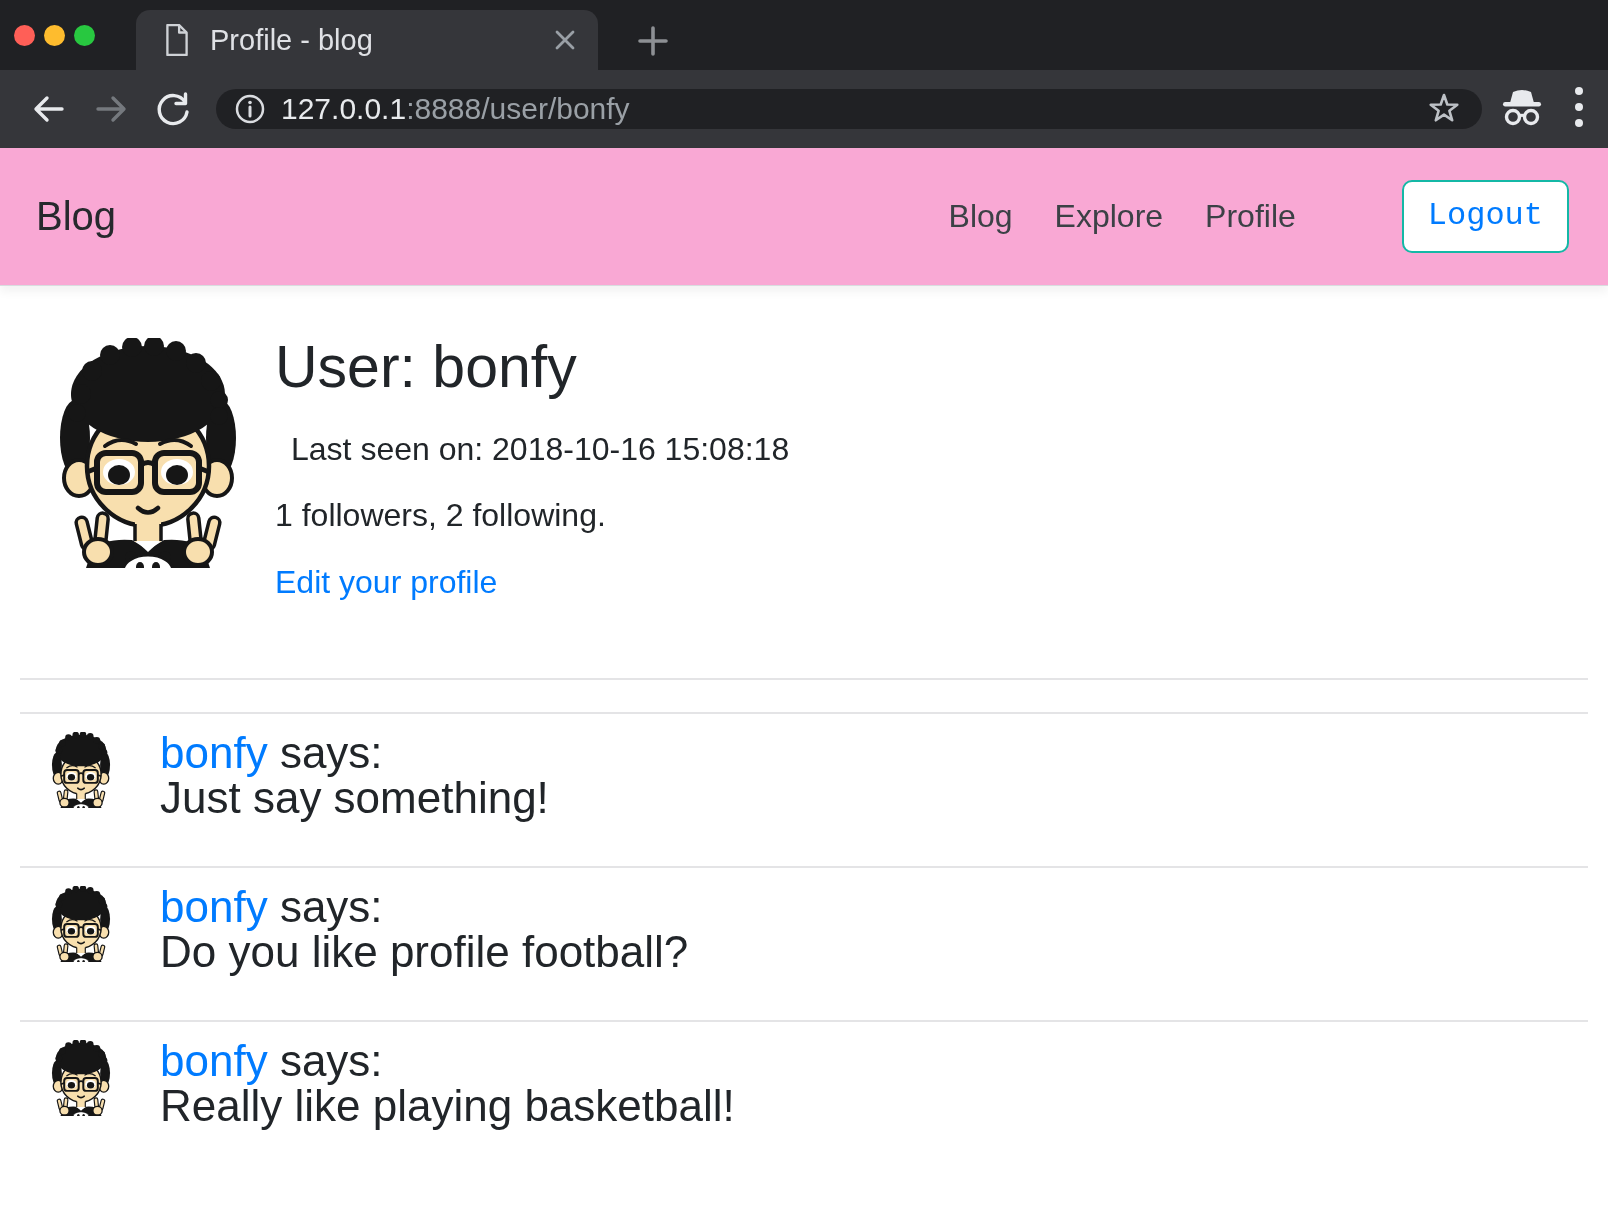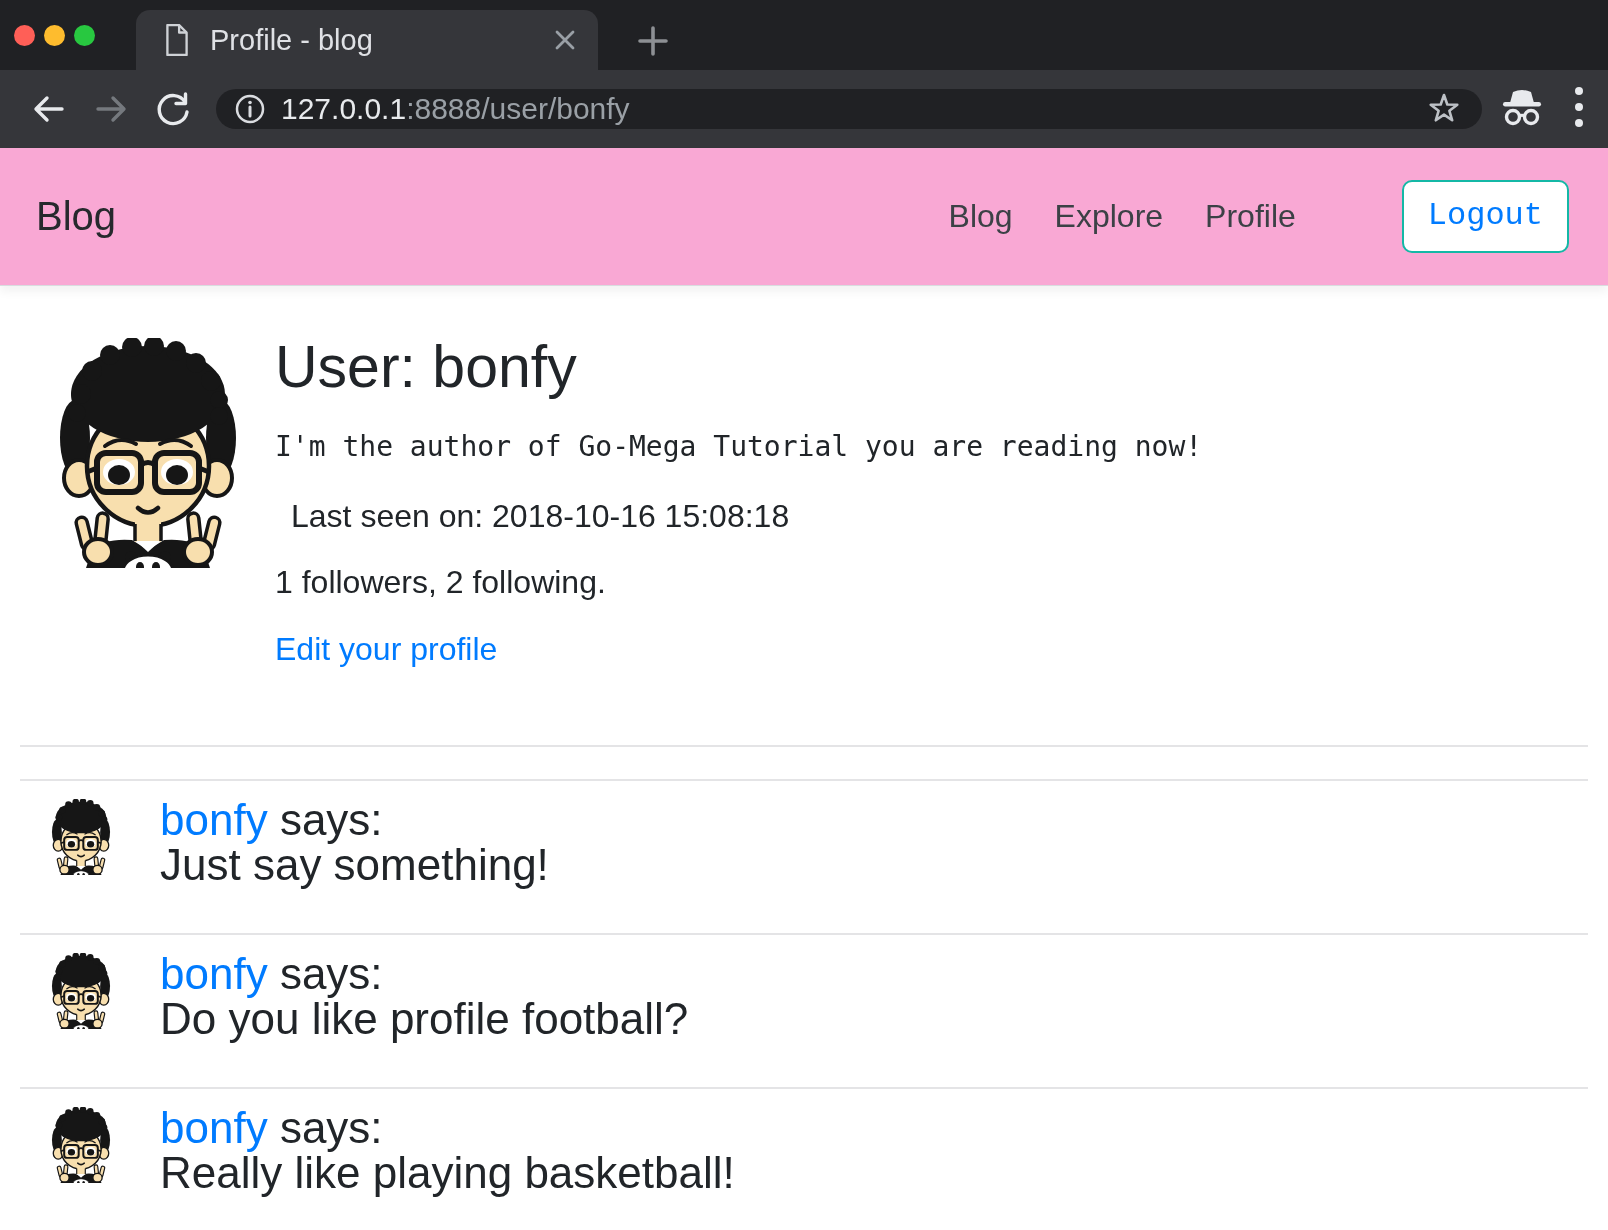--- a/index.html
+++ b/index.html
@@ -238,21 +238,20 @@
 
 <main class="content">
   <section class="profile-row">
     <div class="avatar-cell">
       <svg width="200" height="230" viewBox="0 0 200 230">
           <use href="#bonfy-avatar"></use>
         </svg>
     </div>
     <div class="profile-info">
       <h1 class="profile-title">User: bonfy</h1>
-      <p class="about">I'm the author of Go-Mega Tutorial you are reading now!</p>
       <p class="meta">Last seen on: 2018-10-16 15:08:18</p>
       <p class="follow">1 followers, 2 following.</p>
       <a class="edit-link" href="#">Edit your profile</a>
     </div>
   </section>
 
   <hr class="divider">
 
   <div class="post">
     <div class="post-avatar-cell">

